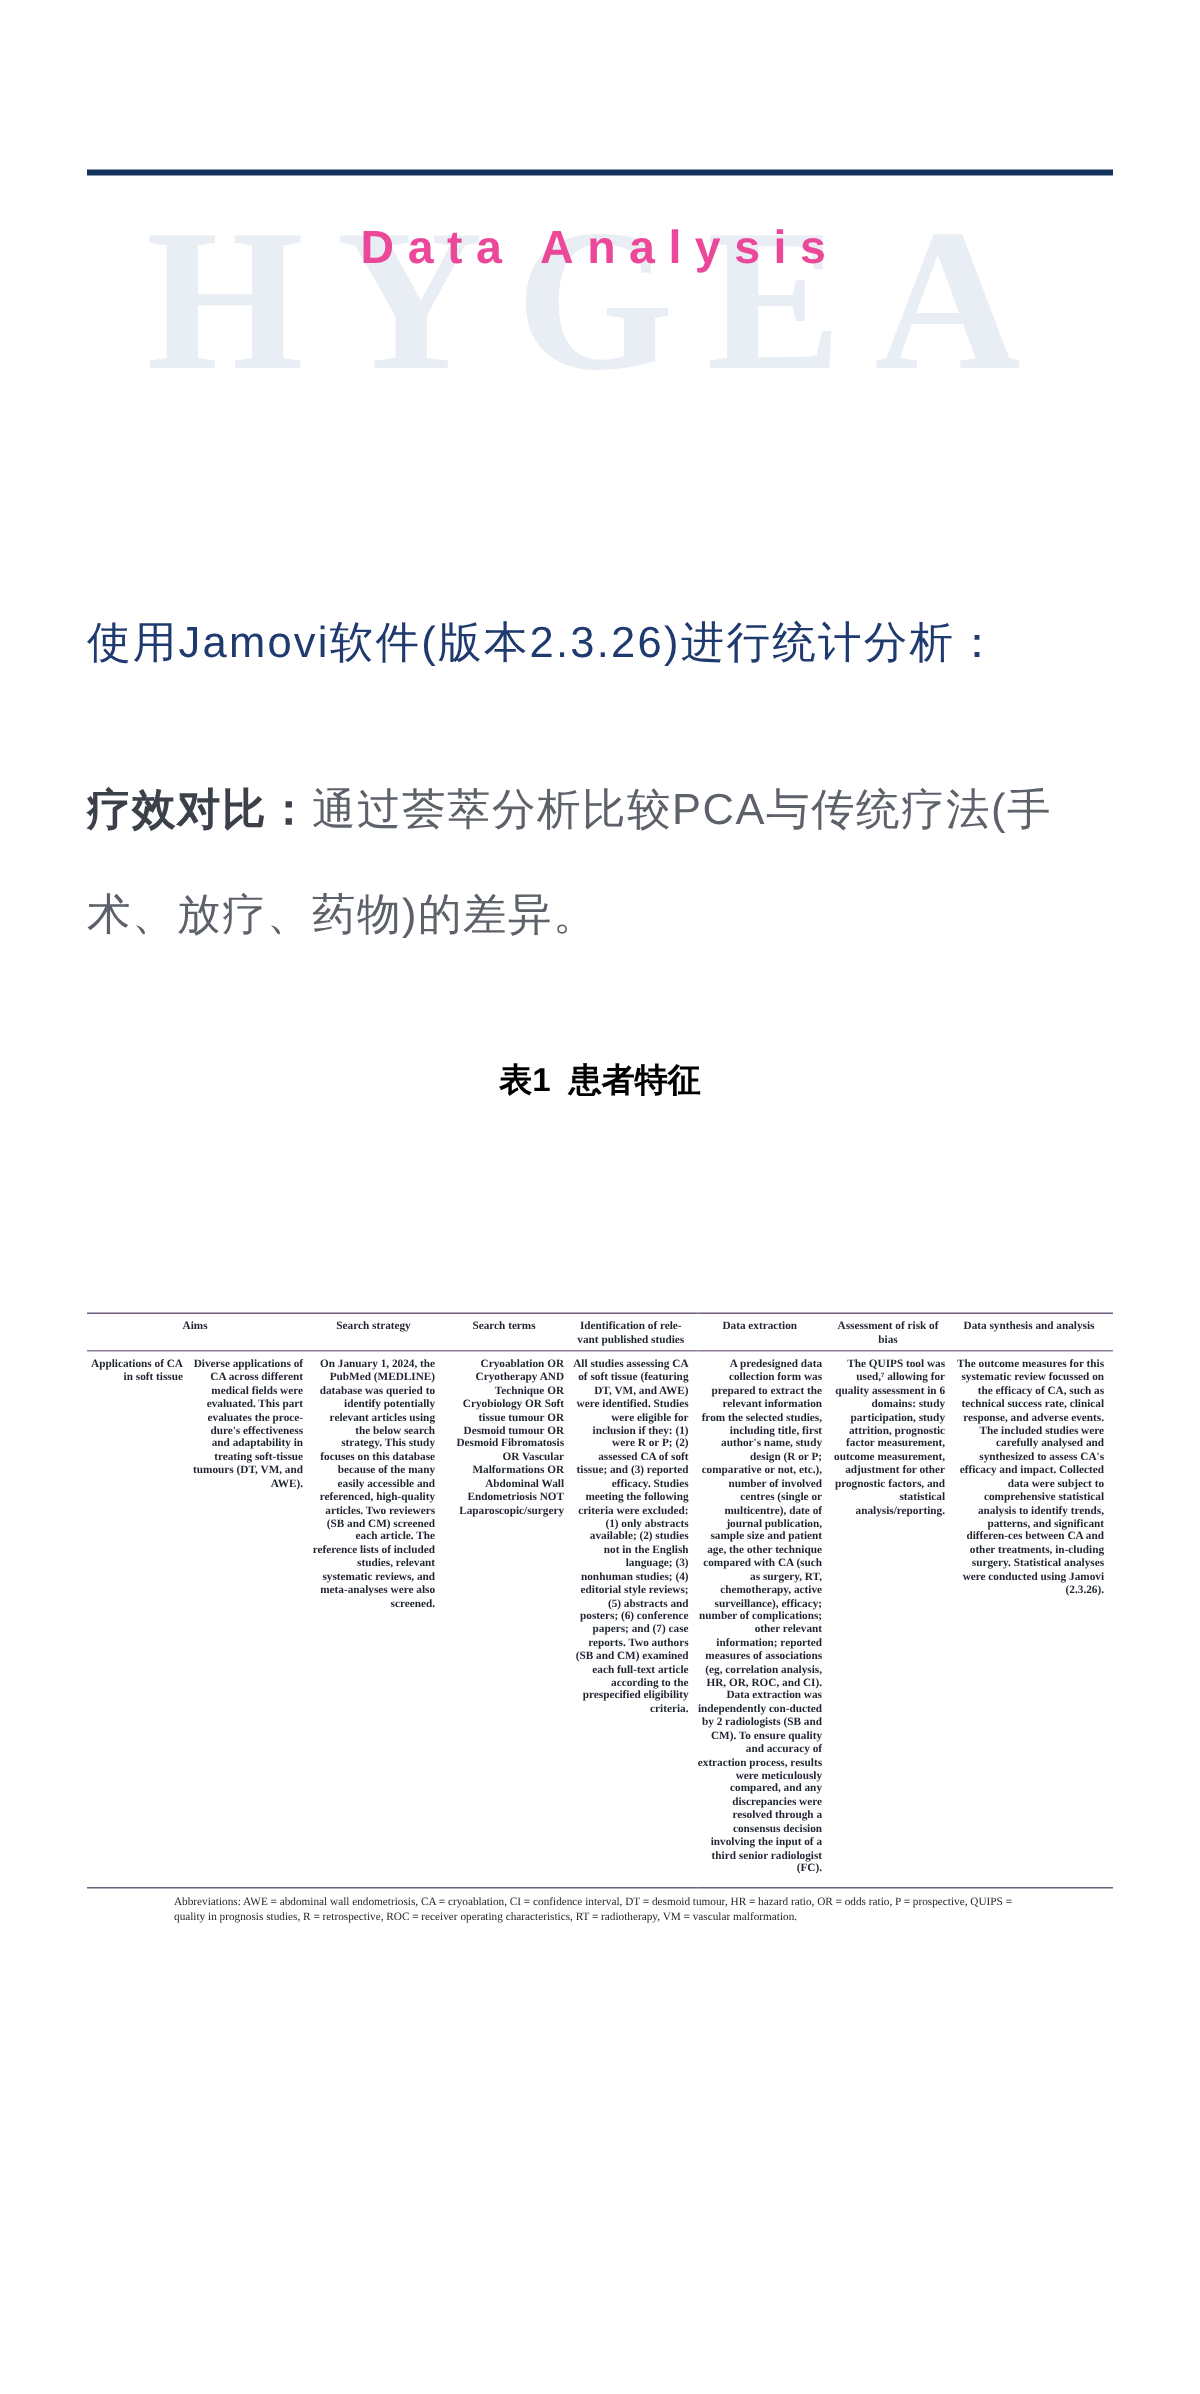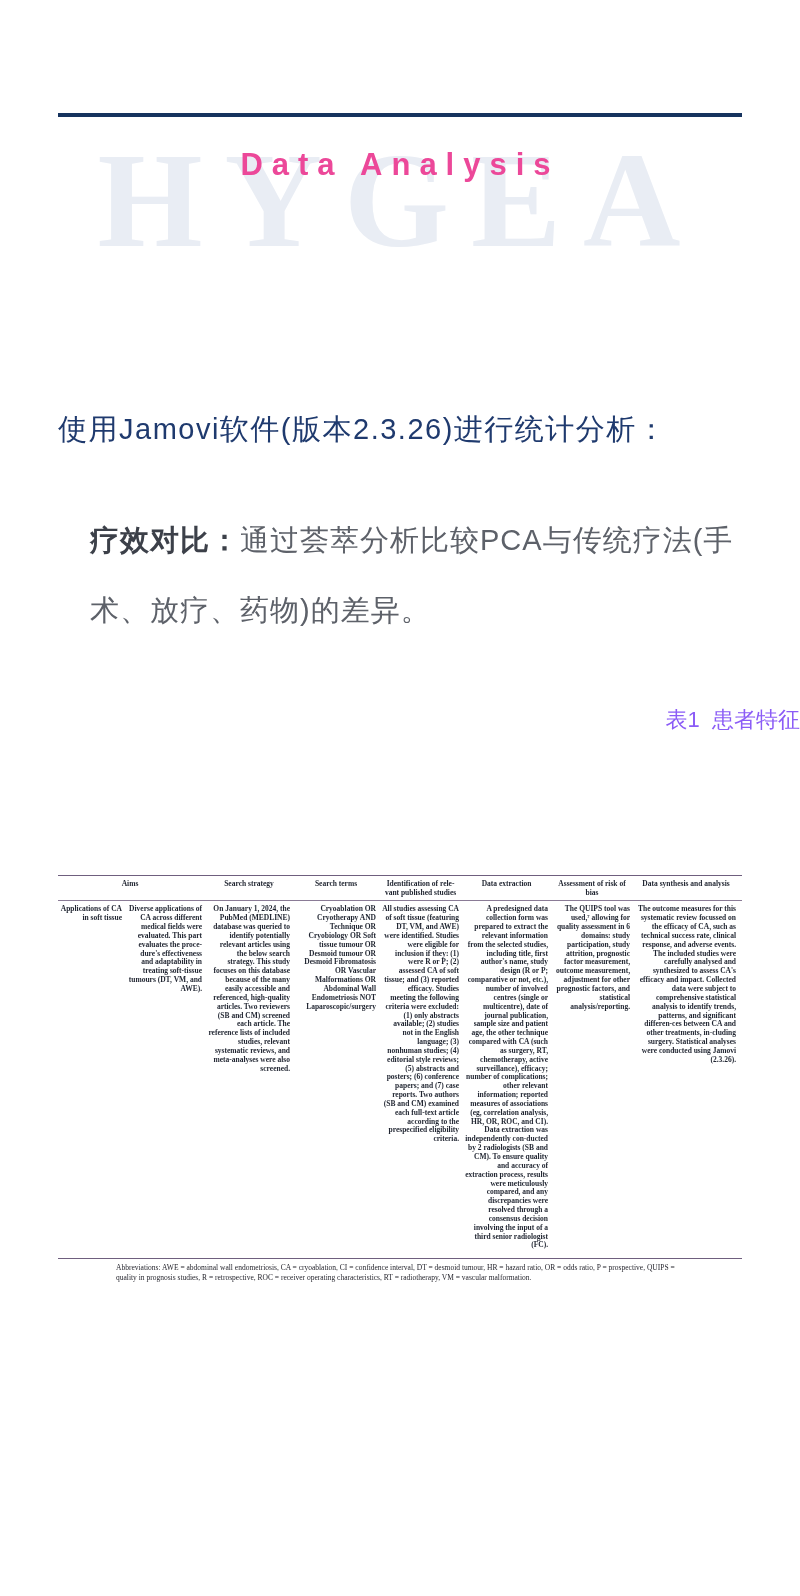--- a/index.html
+++ b/index.html
@@ -65,31 +65,31 @@
     letter-spacing: 1.5px;
     color: #1f3a6e;
   }
   .para {
     font-size: 29px;
     line-height: 70px;
     letter-spacing: 1px;
     color: #5d6169;
   }
   .para-1 { margin-top: 36px; }
-  .para-2 { margin-top: 56px; margin-left: 32px; }
+  .para-2 { margin-top: 56px; }
   .para .lead {
     font-weight: bold;
     color: #3c4049;
   }
   .table-caption {
     margin-top: 60px;
-    text-align: right;
+    text-align: center;
     font-size: 22px;
-    font-weight: normal;
-    color: #8b5cf6;
+    font-weight: bold;
+    color: #000000;
     white-space: pre-wrap;
   }
   .table-wrap {
     margin: 140px 58px 0 58px;
     font-family: "Liberation Serif", serif;
   }
   table.study {
     width: 100%;
     border-collapse: collapse;
     table-layout: fixed;

